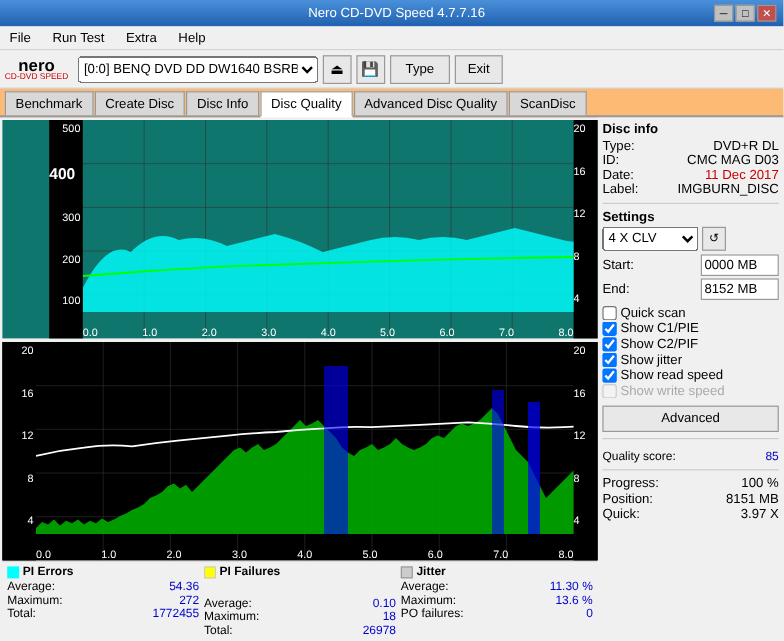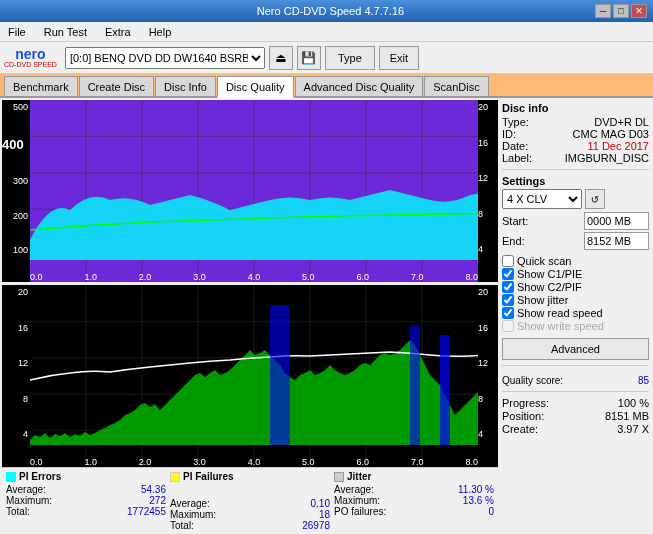--- a/index.html
+++ b/index.html
@@ -66,21 +66,21 @@
 <div class="menu-bar">
   <span class="menu-item">File</span>
   <span class="menu-item">Run Test</span>
   <span class="menu-item">Extra</span>
   <span class="menu-item">Help</span>
 </div>
 
 <div class="toolbar">
 
   <div style="display:flex;flex-direction:column;align-items:center;margin-right:4px;">
-    <span style="font-size:14px;font-weight:bold;color:#1d4ed8;line-height:1;">nero</span>
+    <span style="font-size:14px;font-weight:bold;color:#000000;line-height:1;">nero</span>
     <span style="font-size:7px;color:#cc0000;line-height:1;">CD-DVD SPEED</span>
   </div>
   <select class="drive-select">
     <option>[0:0]  BENQ DVD DD DW1640 BSRB</option>
   </select>
   <div class="toolbar-icon" title="Eject">⏏</div>
   <div class="toolbar-icon" title="Save">💾</div>
   <button class="toolbar-btn" style="min-width:50px;">Type</button>
   <button class="toolbar-btn" style="min-width:40px;">Exit</button>
 </div>
@@ -91,21 +91,21 @@
   <div class="tab">Disc Info</div>
   <div class="tab active">Disc Quality</div>
   <div class="tab">Advanced Disc Quality</div>
   <div class="tab">ScanDisc</div>
 </div>
 
 <div class="main-content">
 
   <div style="flex:1; display:flex; flex-direction:column; margin:2px 0 0 2px;">
 
-    <div style="flex:1; background:#6d28d9; position:relative; display:flex;">
+    <div style="flex:1; background:#0f766e; position:relative; display:flex;padding-left:39px;">
 
       <div style="width:28px; display:flex; flex-direction:column; justify-content:space-between; padding:2px 0; background:#000;">
         <span style="color:#fff;font-size:9px;text-align:right;padding-right:2px;">500</span>
         <span style="color:#fff;font-size:13px;text-align:left;padding-right:2px;font-weight:bold;">400</span>
         <span style="color:#fff;font-size:9px;text-align:right;padding-right:2px;">300</span>
         <span style="color:#fff;font-size:9px;text-align:right;padding-right:2px;">200</span>
         <span style="color:#fff;font-size:9px;text-align:right;padding-right:2px;">100</span>
         <span style="color:#fff;font-size:9px;text-align:right;padding-right:2px;"></span>
       </div>
 
@@ -358,18 +358,18 @@
     <div>
       <div class="progress-row">
         <span>Progress:</span>
         <span>100 %</span>
       </div>
       <div class="progress-row">
         <span>Position:</span>
         <span>8151 MB</span>
       </div>
       <div class="progress-row">
-        <span>Create:</span>
+        <span>Quick:</span>
         <span>3.97 X</span>
       </div>
     </div>
   </div>
 </div>
 
 </body></html>

